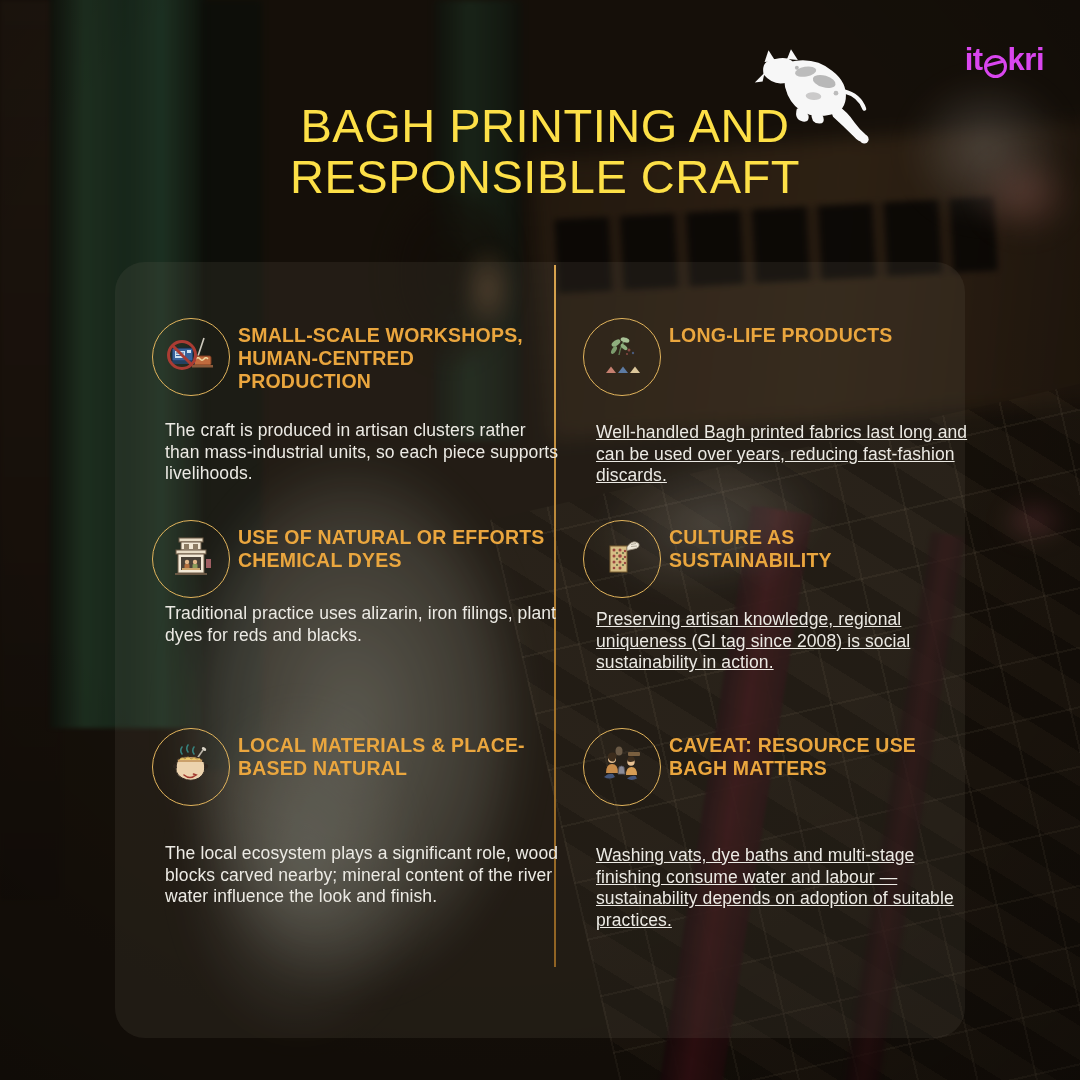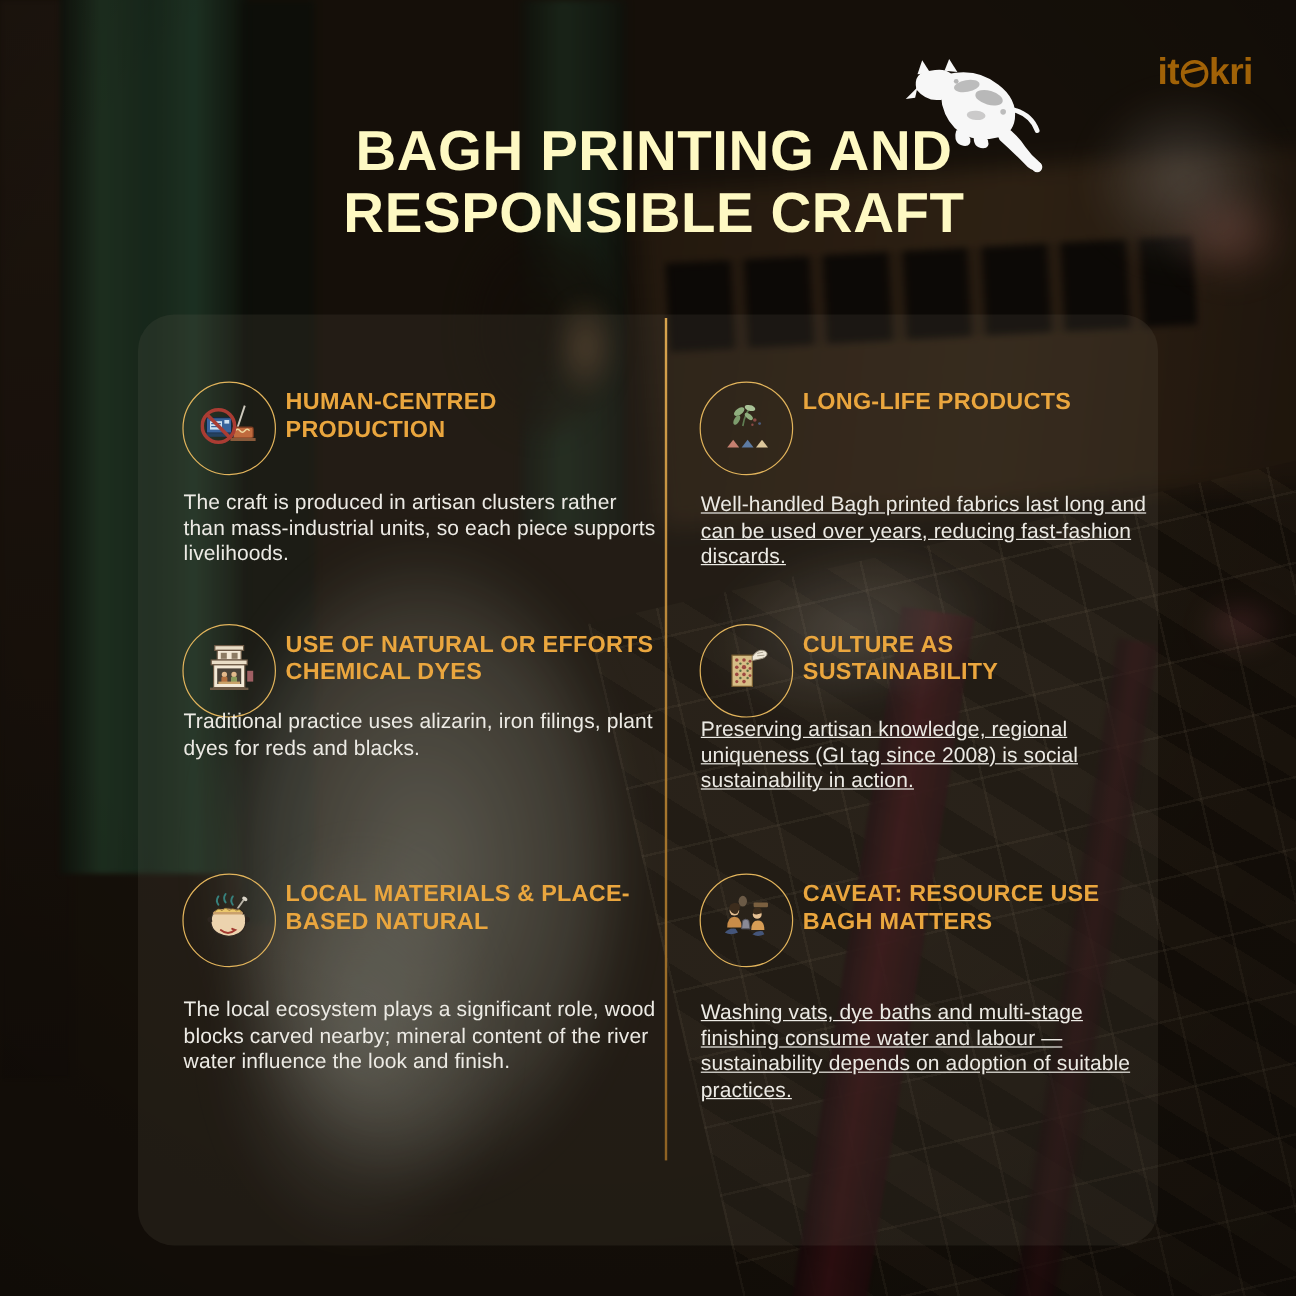--- a/index.html
+++ b/index.html
@@ -41,41 +41,41 @@
   .ph-redstripe{left:688px;top:505px;width:62px;height:800px;transform:rotate(9deg);
     background:linear-gradient(90deg,#200a0d,#49141a 45%,#2c0d11);filter:blur(1.5px);opacity:.9;}
   .ph-redstripe2{left:872px;top:530px;width:34px;height:760px;transform:rotate(9deg);
     background:linear-gradient(90deg,#1c090c,#3c1016 50%,#230a0e);filter:blur(2px);opacity:.7;}
   .ph-papers{left:556px;top:430px;width:310px;height:185px;transform:rotate(-11deg);border-radius:18px;
     background:radial-gradient(50% 50%,rgba(202,196,186,.34),transparent 78%);filter:blur(9px);}
   .ph-vignette{left:0;top:0;width:1080px;height:1080px;
     background:radial-gradient(130% 130% at 45% 35%,rgba(0,0,0,0) 34%,rgba(0,0,0,.45) 78%,rgba(0,0,0,.62) 100%);}
   .ph-darken{left:0;top:0;width:1080px;height:1080px;background:rgba(13,9,5,.32);}
   
-  .logo{position:absolute;right:36px;top:42px;z-index:30;color:#a16207;font-size:31px;font-weight:bold;
-        letter-spacing:-.5px;display:flex;align-items:center;}
+  .logo{position:absolute;right:36px;top:42px;z-index:30;color:#d946ef;font-size:31px;font-weight:bold;
+        letter-spacing:-.5px;display:flex;align-items:flex-end;}
   .logo .o-mark{display:inline-block;width:17px;height:17px;border:3.4px solid currentColor;border-radius:50%;
         position:relative;margin:3px 1px 0 1px;}
   .logo .o-mark::after{content:"";position:absolute;left:-2px;top:4px;width:19px;height:3.2px;
         background:currentColor;transform:rotate(-14deg);border-radius:2px;}
   .title{position:absolute;left:165px;top:100px;width:760px;z-index:20;text-align:center;
-         color:#fef9c3;font-weight:bold;font-size:47px;line-height:1.09;letter-spacing:.5px;}
+         color:#fde047;font-weight:normal;font-size:47px;line-height:1.09;letter-spacing:.5px;}
   .tiger{position:absolute;left:746px;top:48px;width:132px;height:108px;z-index:25;opacity:.97;}
   .panel{position:absolute;left:115px;top:262px;width:850px;height:776px;z-index:10;
          background:rgba(118,110,96,.14);border-radius:30px;}
   .divider{position:absolute;left:554px;top:265px;width:2px;height:702px;z-index:12;
            background:linear-gradient(180deg,#d9a44e,#a5752c 60%,#8f6223);}
   .sec{position:absolute;z-index:15;}
   .icon-circle{position:absolute;left:0;top:0;width:76px;height:76px;border:1.6px solid #E2B45C;
                border-radius:50%;display:flex;align-items:center;justify-content:center;}
   .icon-circle svg{width:48px;height:48px;}
   .sec h3{position:absolute;left:86px;top:6px;margin:0;color:#EAA63E;font-size:19.5px;
           font-weight:bold;line-height:1.17;letter-spacing:.2px;}
   .col1 h3{width:322px;} .col2 h3{width:300px;}
-  .sec p{position:absolute;left:1px;margin:0;color:#ECEAE4;font-size:17.5px;line-height:1.24;letter-spacing:.1px;}
+  .sec p{position:absolute;left:1px;margin:12px;color:#ECEAE4;font-size:17.5px;line-height:1.24;letter-spacing:.1px;}
   .col1 p{width:398px;} .col2 p{width:385px;text-decoration:underline;}
   #s1{left:152px;top:318px;} #s2{left:583px;top:318px;}
   #s3{left:152px;top:520px;} #s4{left:583px;top:520px;}
   #s5{left:152px;top:728px;} #s6{left:583px;top:728px;}
   #s1 p{top:90px;} #s2 p{top:92px;} #s3 p{top:71px;} #s4 p{top:77px;} #s5 p{top:103px;} #s6 p{top:105px;}
 </style>
 </head>
 <body>
 
 <div class="canvas">
@@ -145,20 +145,21 @@
         <rect x="8" y="18" width="10" height="7" fill="#cfe2f2"></rect>
         <line x1="9" y1="20" x2="17" y2="20" stroke="#38639c"></line>
         <line x1="9" y1="22.5" x2="17" y2="22.5" stroke="#38639c"></line>
         <rect x="20" y="17" width="4" height="3" fill="#cfe2f2"></rect>
         <rect x="3" y="28" width="25" height="3" fill="#24415f"></rect>
         <circle cx="15" cy="22" r="13.5" fill="none" stroke="#aa3c33" stroke-width="3"></circle>
         <line x1="5.5" y1="12.5" x2="24.5" y2="31.5" stroke="#aa3c33" stroke-width="3"></line>
       </svg>
     </div>
     <h3>
+      <div>SMALL-SCALE WORKSHOPS,</div>
       <div>HUMAN-CENTRED</div>
       <div>PRODUCTION</div>
     </h3>
     <p>The craft is produced in artisan clusters rather than mass-industrial units, so each piece supports livelihoods.</p>
   </div>
 
   <div class="sec col2" id="s2">
     <div class="icon-circle">
       <svg viewBox="0 0 48 48">
         <path d="M21,22 Q23,10 29,5" fill="none" stroke="#5f7d52" stroke-width="1.4"></path>

